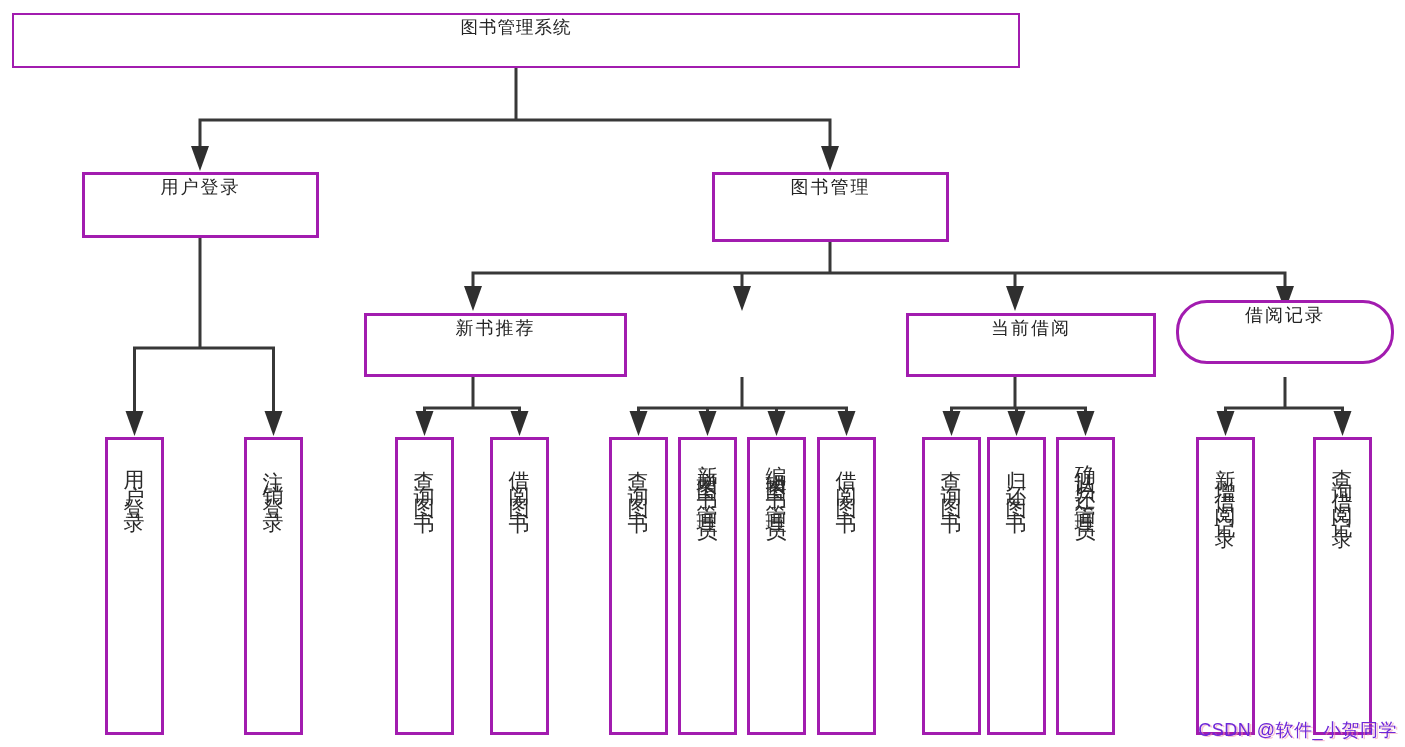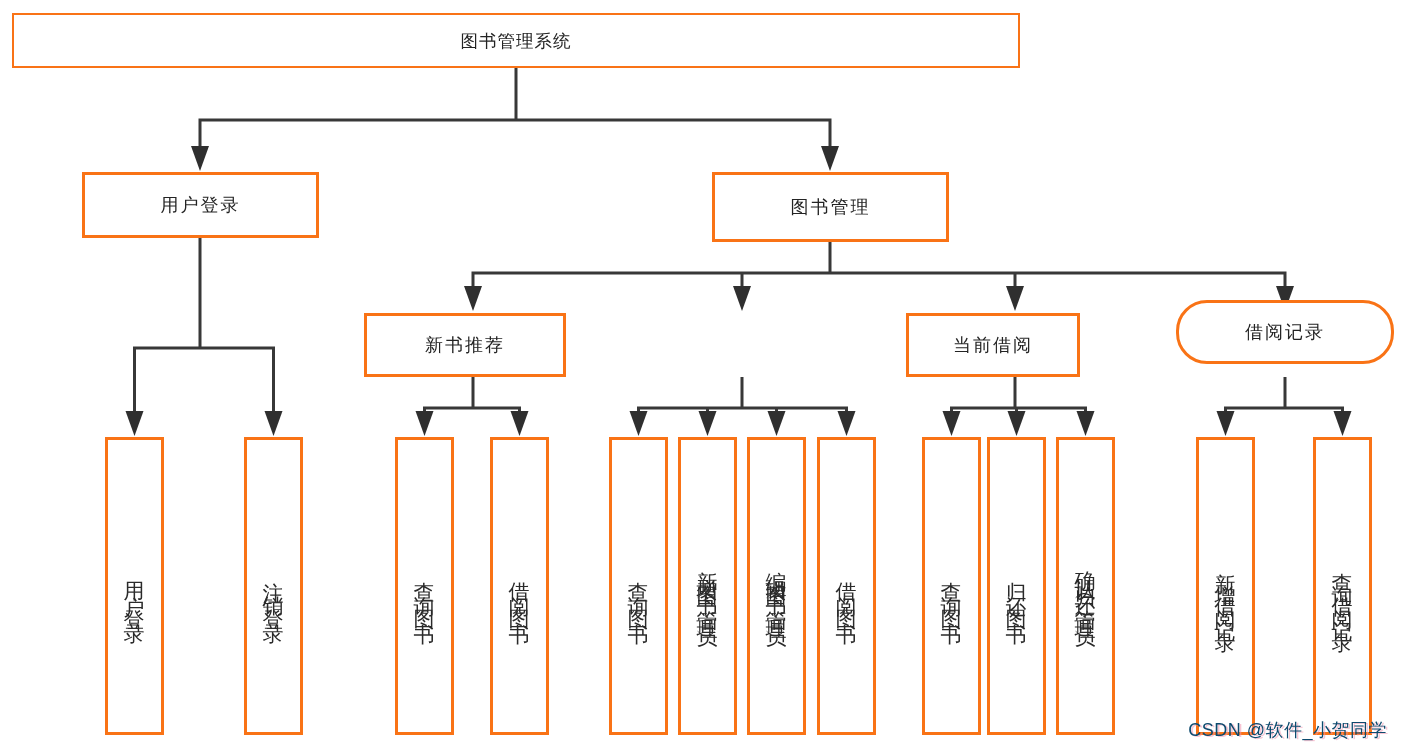--- a/index.html
+++ b/index.html
@@ -6,36 +6,36 @@
   .stage {
     position:relative;
     width:1405px; height:747px;
     background:#ffffff;
     font-family:"Liberation Sans", sans-serif;
     overflow:hidden;
   }
   .connectors { position:absolute; left:0; top:0; width:1405px; height:747px; }
   .box {
     position:absolute; box-sizing:border-box;
-    border:3px solid #f97316; background:#ffffff;
-    display:flex; align-items:center; justify-content:center;
+    border:3px solid #a21caf; background:#ffffff;
+    display:flex; justify-content:center;
     color:#232323; z-index:2;
   }
   .root-box { border-width:2px; font-size:17.5px; letter-spacing:1px; }
   .h-box { font-size:18px; letter-spacing:2px; }
   .v-box span {
     writing-mode:vertical-rl; text-orientation:mixed;
     font-size:21px; line-height:1; display:block; color:#2a2a2a;
   }
   .sp4 span { letter-spacing:14px; padding-top:14px; }
   .sp6 span { letter-spacing:12px; padding-top:12px; }
   .sp9 span { letter-spacing:8px;  padding-top:8px; }
   .watermark {
-    position:absolute; right:18px; bottom:5px;
-    font-size:18px; color:#0c4a6e; letter-spacing:0.5px;
+    position:absolute; right:8px; bottom:5px;
+    font-size:18px; color:#6d28d9; letter-spacing:0.5px;
     text-shadow:2px 1px 0 rgba(240,150,175,0.55);
     z-index:3;
   }
 </style>
 </head>
 <body>
 
 <div class="stage">
 
   <svg class="connectors" width="1405" height="747" viewBox="0 0 1405 747" aria-hidden="true">
@@ -82,24 +82,24 @@
     <span>图书管理系统</span>
   </div>
 
   <div class="box h-box" style="left:82px; top:172px; width:237px; height:66px;">
     <span>用户登录</span>
   </div>
   <div class="box h-box" style="left:712px; top:172px; width:237px; height:70px;">
     <span>图书管理</span>
   </div>
 
-  <div class="box h-box" style="left:364px; top:313px; width:202px; height:64px;">
+  <div class="box h-box" style="left:364px; top:313px; width:263px; height:64px;">
     <span>新书推荐</span>
   </div>
-  <div class="box h-box" style="left:906px; top:313px; width:174px; height:64px;">
+  <div class="box h-box" style="left:906px; top:313px; width:250px; height:64px;">
     <span>当前借阅</span>
   </div>
   <div class="box h-box" style="left:1176px; top:300px; width:218px; height:64px;border-radius:31px;">
     <span>借阅记录</span>
   </div>
 
   <div class="box v-box sp4" style="left:105px; top:437px; width:59px; height:298px;">
     <span>用户登录</span>
   </div>
   <div class="box v-box sp4" style="left:244px; top:437px; width:59px; height:298px;">

